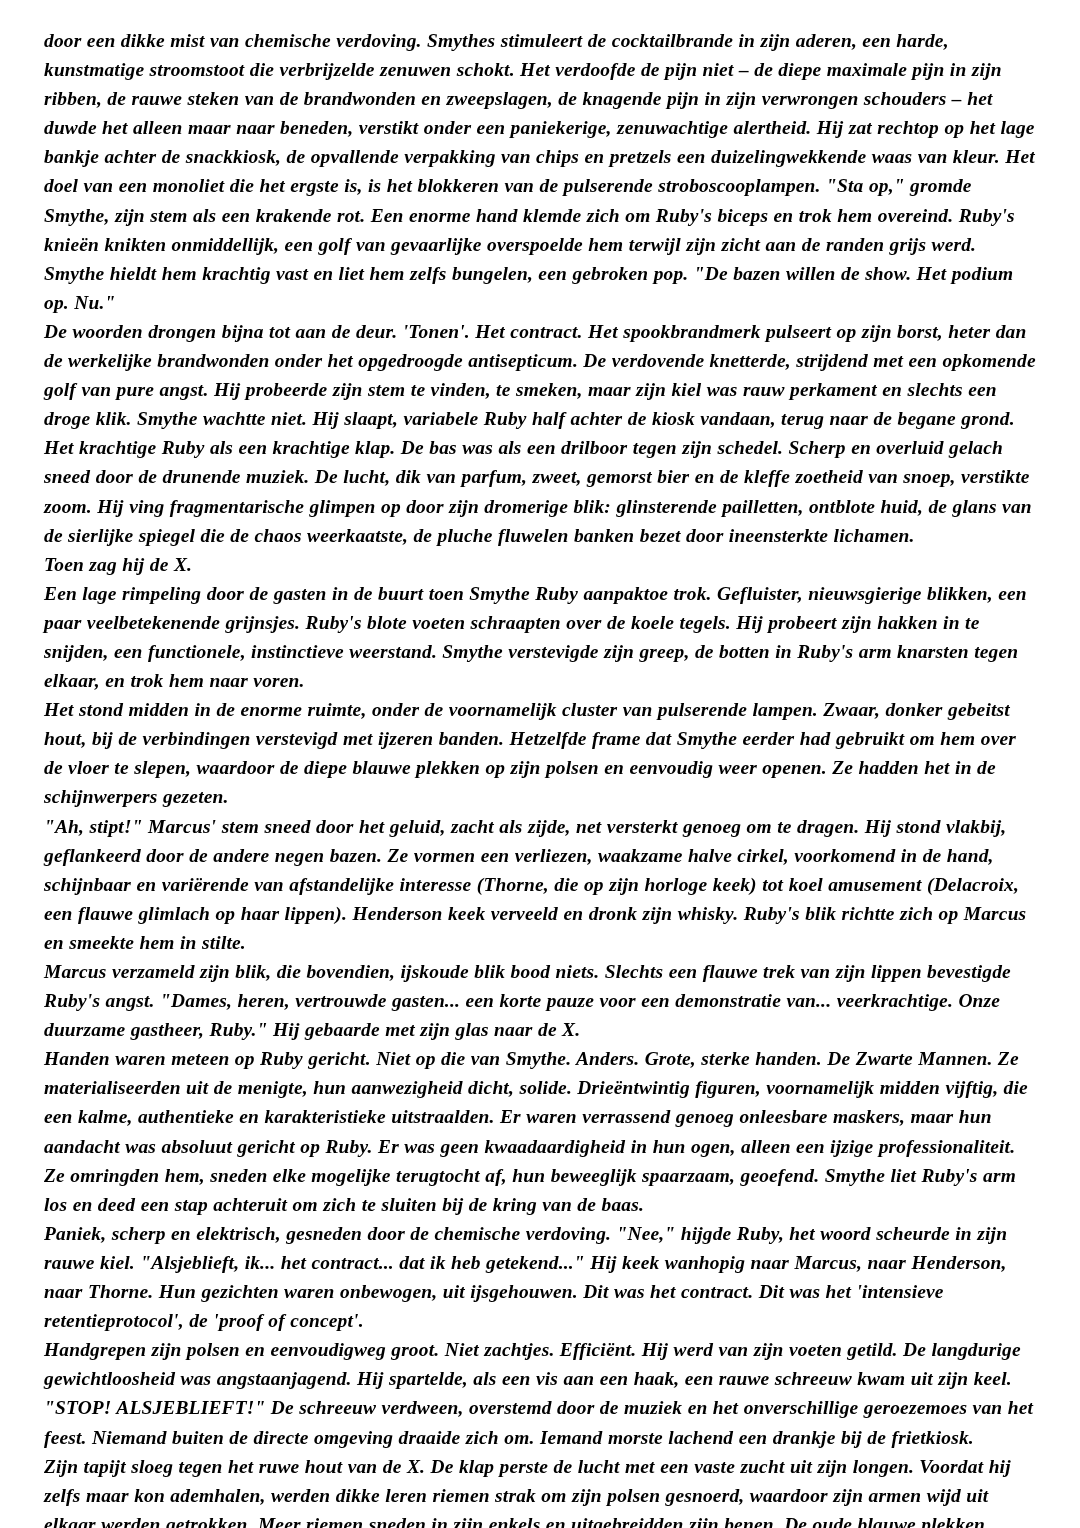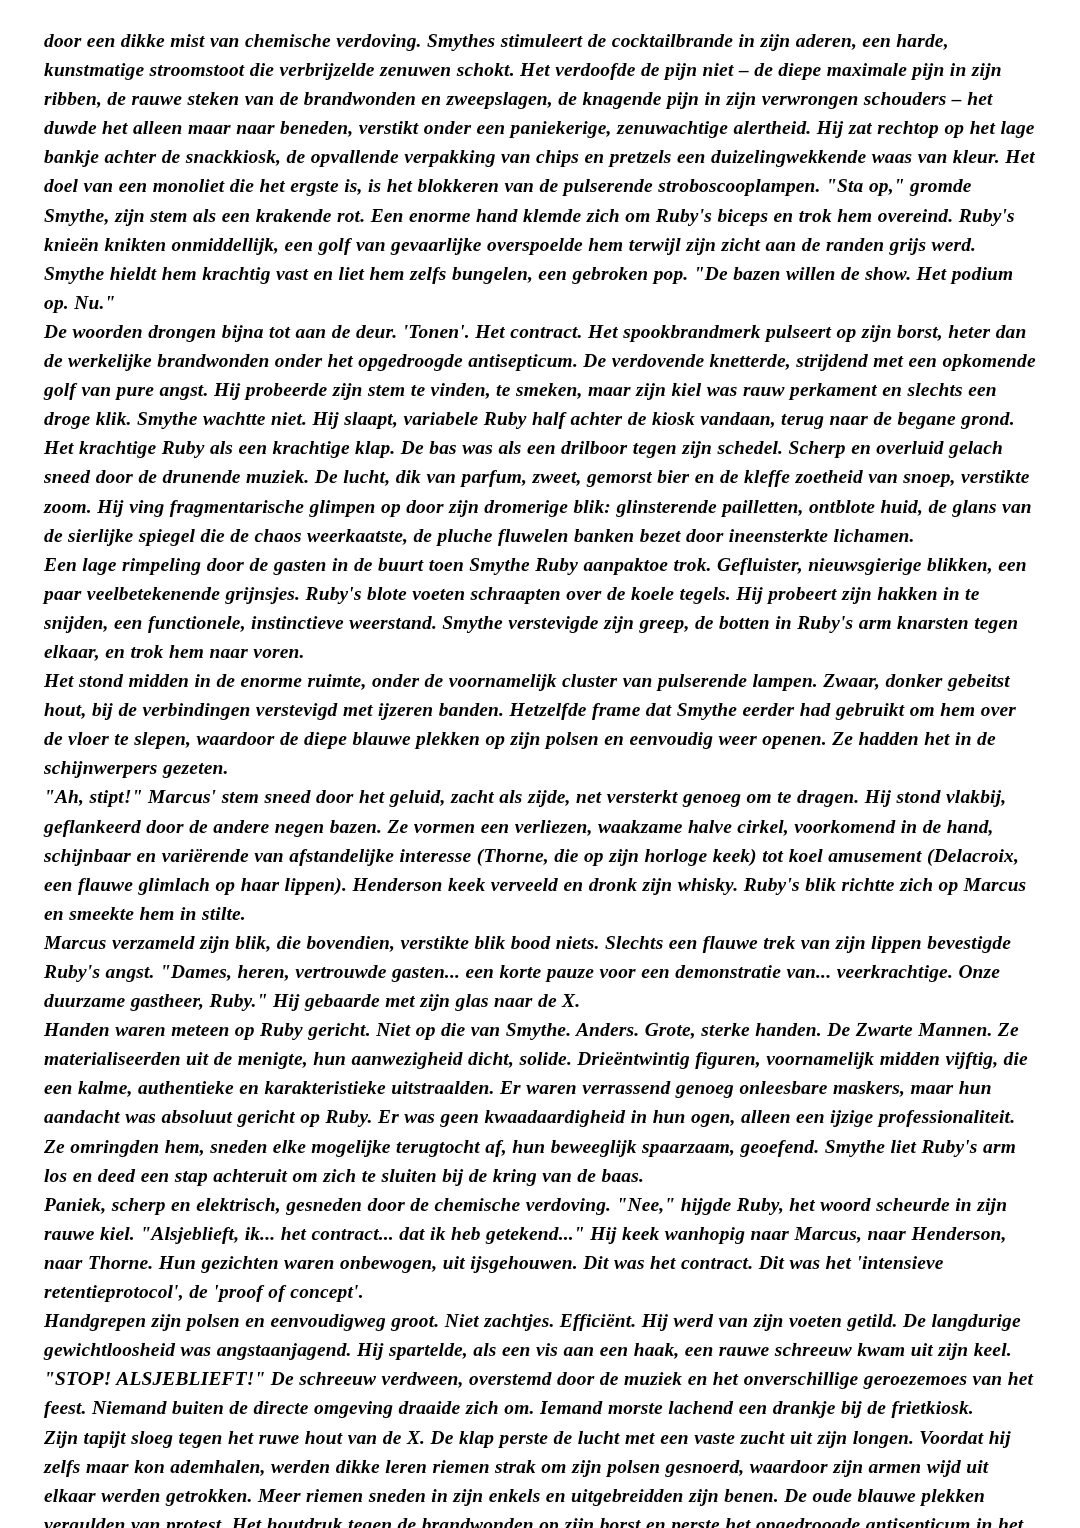--- a/index.html
+++ b/index.html
@@ -37,23 +37,24 @@
   }
 </style>
 </head>
 <body>
 
 <div class="page">
   <div class="body-text">
     <p>door een dikke mist van chemische verdoving. Smythes stimuleert de cocktailbrande in zijn aderen, een harde, kunstmatige stroomstoot die verbrijzelde zenuwen schokt. Het verdoofde de pijn niet – de diepe maximale pijn in zijn ribben, de rauwe steken van de brandwonden en zweepslagen, de knagende pijn in zijn verwrongen schouders – het duwde het alleen maar naar beneden, verstikt onder een paniekerige, zenuwachtige alertheid. Hij zat rechtop op het lage bankje achter de snackkiosk, de opvallende verpakking van chips en pretzels een duizelingwekkende waas van kleur. Het doel van een monoliet die het ergste is, is het blokkeren van de pulserende stroboscooplampen. "Sta op," gromde Smythe, zijn stem als een krakende rot. Een enorme hand klemde zich om Ruby's biceps en trok hem overeind. Ruby's knieën knikten onmiddellijk, een golf van gevaarlijke overspoelde hem terwijl zijn zicht aan de randen grijs werd. Smythe hieldt hem krachtig vast en liet hem zelfs bungelen, een gebroken pop. "De bazen willen de show. Het podium op. Nu."</p>
     <p>De woorden drongen bijna tot aan de deur. 'Tonen'. Het contract. Het spookbrandmerk pulseert op zijn borst, heter dan de werkelijke brandwonden onder het opgedroogde antisepticum. De verdovende knetterde, strijdend met een opkomende golf van pure angst. Hij probeerde zijn stem te vinden, te smeken, maar zijn kiel was rauw perkament en slechts een droge klik. Smythe wachtte niet. Hij slaapt, variabele Ruby half achter de kiosk vandaan, terug naar de begane grond.</p>
     <p>Het krachtige Ruby als een krachtige klap. De bas was als een drilboor tegen zijn schedel. Scherp en overluid gelach sneed door de drunende muziek. De lucht, dik van parfum, zweet, gemorst bier en de kleffe zoetheid van snoep, verstikte zoom. Hij ving fragmentarische glimpen op door zijn dromerige blik: glinsterende pailletten, ontblote huid, de glans van de sierlijke spiegel die de chaos weerkaatste, de pluche fluwelen banken bezet door ineensterkte lichamen.</p>
+    <p>Toen zag hij de X.</p>
     <p>Een lage rimpeling door de gasten in de buurt toen Smythe Ruby aanpaktoe trok. Gefluister, nieuwsgierige blikken, een paar veelbetekenende grijnsjes. Ruby's blote voeten schraapten over de koele tegels. Hij probeert zijn hakken in te snijden, een functionele, instinctieve weerstand. Smythe verstevigde zijn greep, de botten in Ruby's arm knarsten tegen elkaar, en trok hem naar voren.</p>
     <p>Het stond midden in de enorme ruimte, onder de voornamelijk cluster van pulserende lampen. Zwaar, donker gebeitst hout, bij de verbindingen verstevigd met ijzeren banden. Hetzelfde frame dat Smythe eerder had gebruikt om hem over de vloer te slepen, waardoor de diepe blauwe plekken op zijn polsen en eenvoudig weer openen. Ze hadden het in de schijnwerpers gezeten.</p>
     <p>"Ah, stipt!" Marcus' stem sneed door het geluid, zacht als zijde, net versterkt genoeg om te dragen. Hij stond vlakbij, geflankeerd door de andere negen bazen. Ze vormen een verliezen, waakzame halve cirkel, voorkomend in de hand, schijnbaar en variërende van afstandelijke interesse (Thorne, die op zijn horloge keek) tot koel amusement (Delacroix, een flauwe glimlach op haar lippen). Henderson keek verveeld en dronk zijn whisky. Ruby's blik richtte zich op Marcus en smeekte hem in stilte.</p>
-    <p>Marcus verzameld zijn blik, die bovendien, verstikte blik bood niets. Slechts een flauwe trek van zijn lippen bevestigde Ruby's angst. "Dames, heren, vertrouwde gasten... een korte pauze voor een demonstratie van... veerkrachtige. Onze duurzame gastheer, Ruby." Hij gebaarde met zijn glas naar de X.</p>
+    <p>Marcus verzameld zijn blik, die bovendien, ijskoude blik bood niets. Slechts een flauwe trek van zijn lippen bevestigde Ruby's angst. "Dames, heren, vertrouwde gasten... een korte pauze voor een demonstratie van... veerkrachtige. Onze duurzame gastheer, Ruby." Hij gebaarde met zijn glas naar de X.</p>
     <p>Handen waren meteen op Ruby gericht. Niet op die van Smythe. Anders. Grote, sterke handen. De Zwarte Mannen. Ze materialiseerden uit de menigte, hun aanwezigheid dicht, solide. Drieëntwintig figuren, voornamelijk midden vijftig, die een kalme, authentieke en karakteristieke uitstraalden. Er waren verrassend genoeg onleesbare maskers, maar hun aandacht was absoluut gericht op Ruby. Er was geen kwaadaardigheid in hun ogen, alleen een ijzige professionaliteit. Ze omringden hem, sneden elke mogelijke terugtocht af, hun beweeglijk spaarzaam, geoefend. Smythe liet Ruby's arm los en deed een stap achteruit om zich te sluiten bij de kring van de baas.</p>
     <p>Paniek, scherp en elektrisch, gesneden door de chemische verdoving. "Nee," hijgde Ruby, het woord scheurde in zijn rauwe kiel. "Alsjeblieft, ik... het contract... dat ik heb getekend..." Hij keek wanhopig naar Marcus, naar Henderson, naar Thorne. Hun gezichten waren onbewogen, uit ijsgehouwen. Dit was het contract. Dit was het 'intensieve retentieprotocol', de 'proof of concept'.</p>
     <p>Handgrepen zijn polsen en eenvoudigweg groot. Niet zachtjes. Efficiënt. Hij werd van zijn voeten getild. De langdurige gewichtloosheid was angstaanjagend. Hij spartelde, als een vis aan een haak, een rauwe schreeuw kwam uit zijn keel. "STOP! ALSJEBLIEFT!" De schreeuw verdween, overstemd door de muziek en het onverschillige geroezemoes van het feest. Niemand buiten de directe omgeving draaide zich om. Iemand morste lachend een drankje bij de frietkiosk.</p>
     <p>Zijn tapijt sloeg tegen het ruwe hout van de X. De klap perste de lucht met een vaste zucht uit zijn longen. Voordat hij zelfs maar kon ademhalen, werden dikke leren riemen strak om zijn polsen gesnoerd, waardoor zijn armen wijd uit elkaar werden getrokken. Meer riemen sneden in zijn enkels en uitgebreidden zijn benen. De oude blauwe plekken vergulden van protest. Het houtdruk tegen de brandwonden op zijn borst en perste het opgedroogde antisepticum in het rauwe vlees. Hij zat enorm, met gespreide armen onder het felle licht, volledig gebonden. Het sierlijke bed, een symbool van genot voor anderen, doet zich voor in zijn perifere blikveld als een spottende blik.</p>
 
   </div>
 </div>
 
 </body></html>

